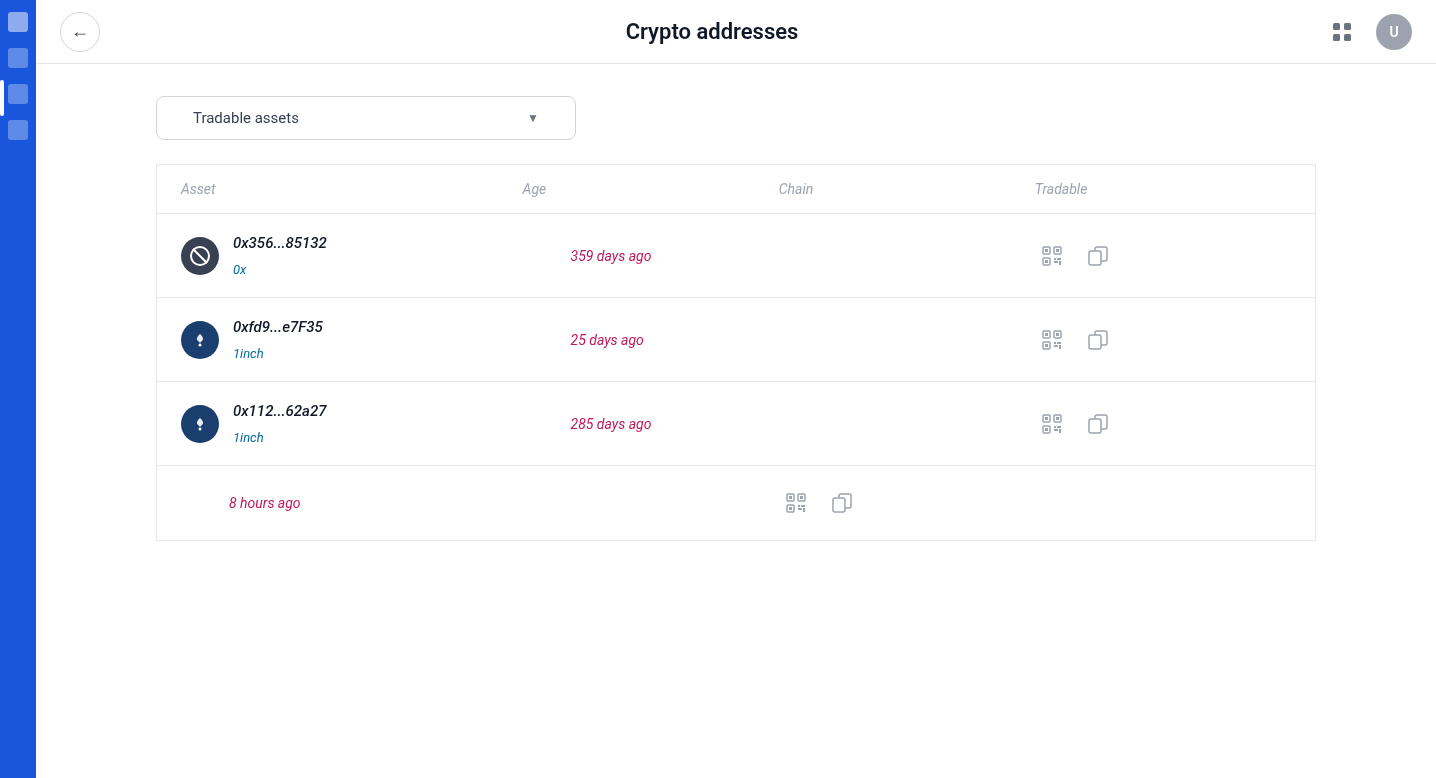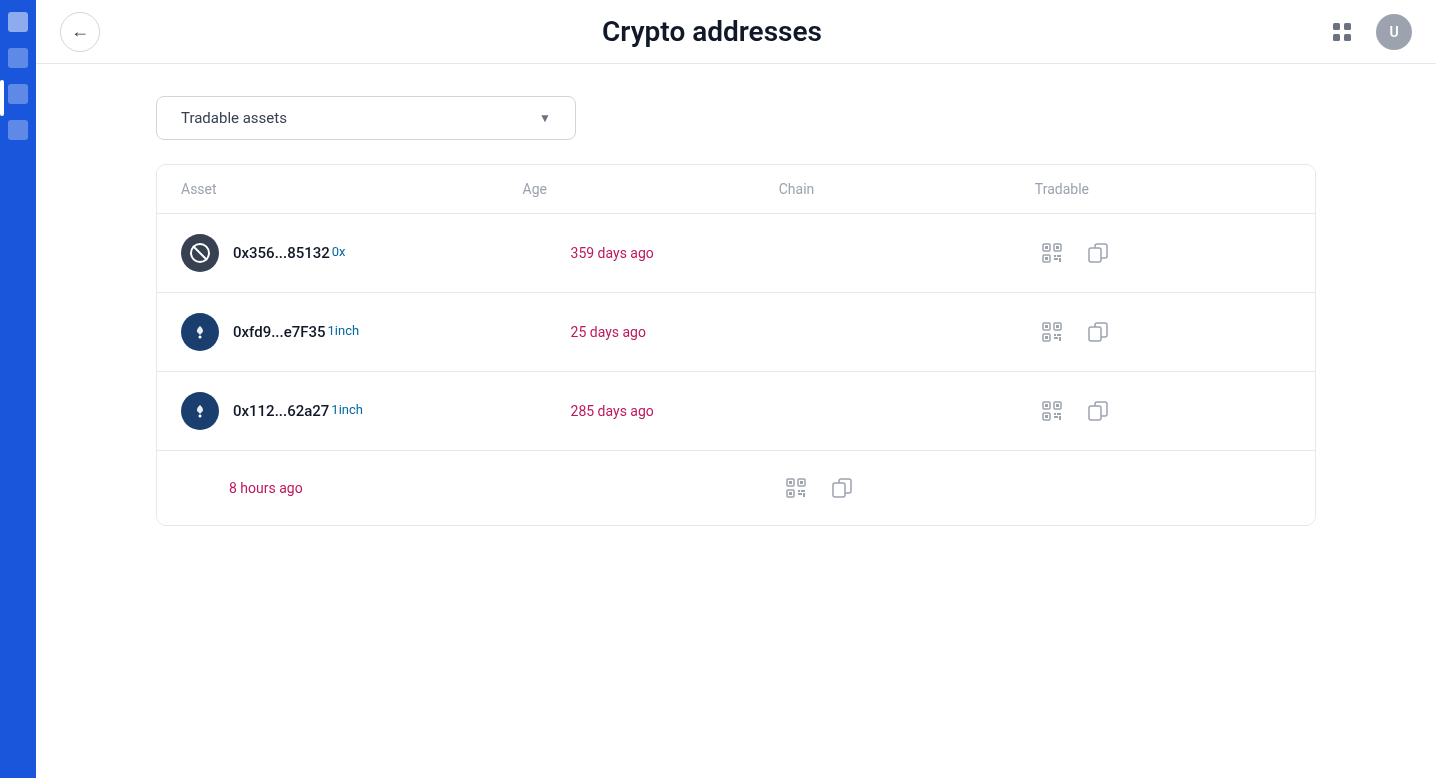--- a/index.html
+++ b/index.html
@@ -74,21 +74,21 @@
       border: 1.5px solid #d1d5db;
       background: #fff;
       display: flex;
       align-items: center;
       justify-content: center;
       cursor: pointer;
       color: #374151;
       font-size: 18px;
     }
     .header-title {
-      font-size: 28px;
+      font-size: 22px;
       font-weight: 600;
       color: #111827;
     }
     .header-right {
       display: flex;
       align-items: center;
       gap: 16px;
     }
     .grid-icon-btn {
       width: 36px;
@@ -119,39 +119,40 @@
     }
 
     
     .dropdown-container {
       margin-bottom: 24px;
     }
     .dropdown {
       display: flex;
       align-items: center;
       justify-content: space-between;
-      padding: 12px 24px;
+      padding: 12px 36px;
       border: 1.5px solid #d1d5db;
       border-radius: 8px;
       background: #fff;
       width: 420px;
       cursor: pointer;
       font-size: 15px;
       color: #374151;
     }
     .dropdown-arrow {
       color: #6b7280;
       font-size: 12px;
     }
 
     
     .table-container {
       border: 1.5px solid #e5e7eb;
-      border-radius: 10px;
+      border-radius: 0;
       overflow: hidden;
+      font-style: italic;
     }
     .table-header {
       display: grid;
       grid-template-columns: 2fr 1.5fr 1.5fr 1.5fr;
       padding: 16px 24px;
       border-bottom: 1px solid #e5e7eb;
       background: #fff;
     }
     .table-header-cell {
       font-size: 14px;
@@ -188,22 +189,22 @@
       background: #374151;
     }
     .asset-icon-oneinch {
       background: #1a3f6f;
     }
     .asset-icon-arpa {
       background: #6b7280;
     }
     .asset-info {
       display: flex;
-      flex-direction: row;
-      gap: 2px;
+      flex-direction: column;
+      gap: 10px;
     }
     .asset-address {
       font-size: 15px;
       font-weight: 500;
       color: #111827;
     }
     .asset-name {
       font-size: 13px;
       color: #0369a1;
     }

